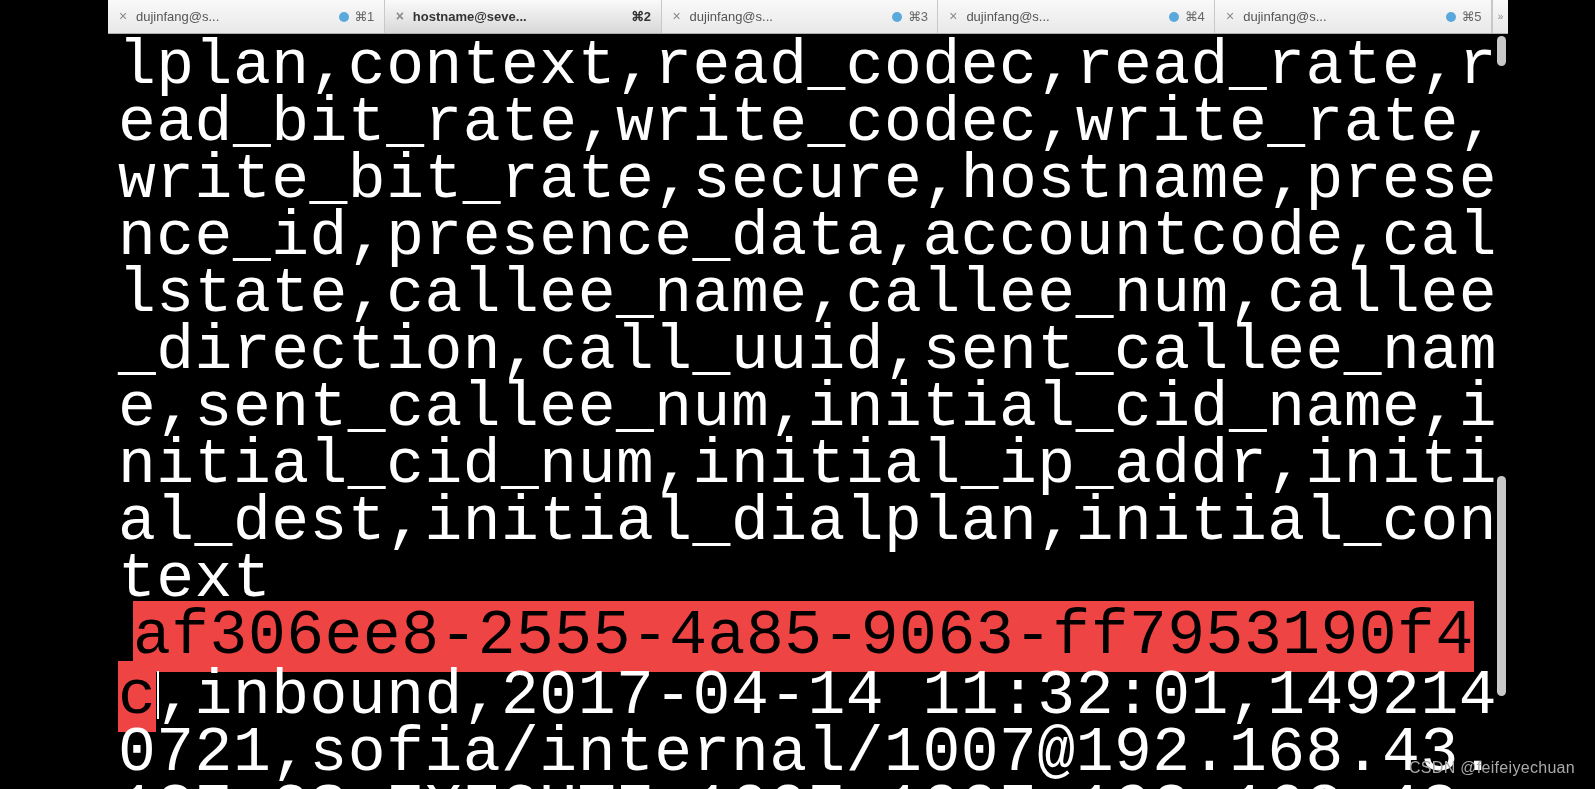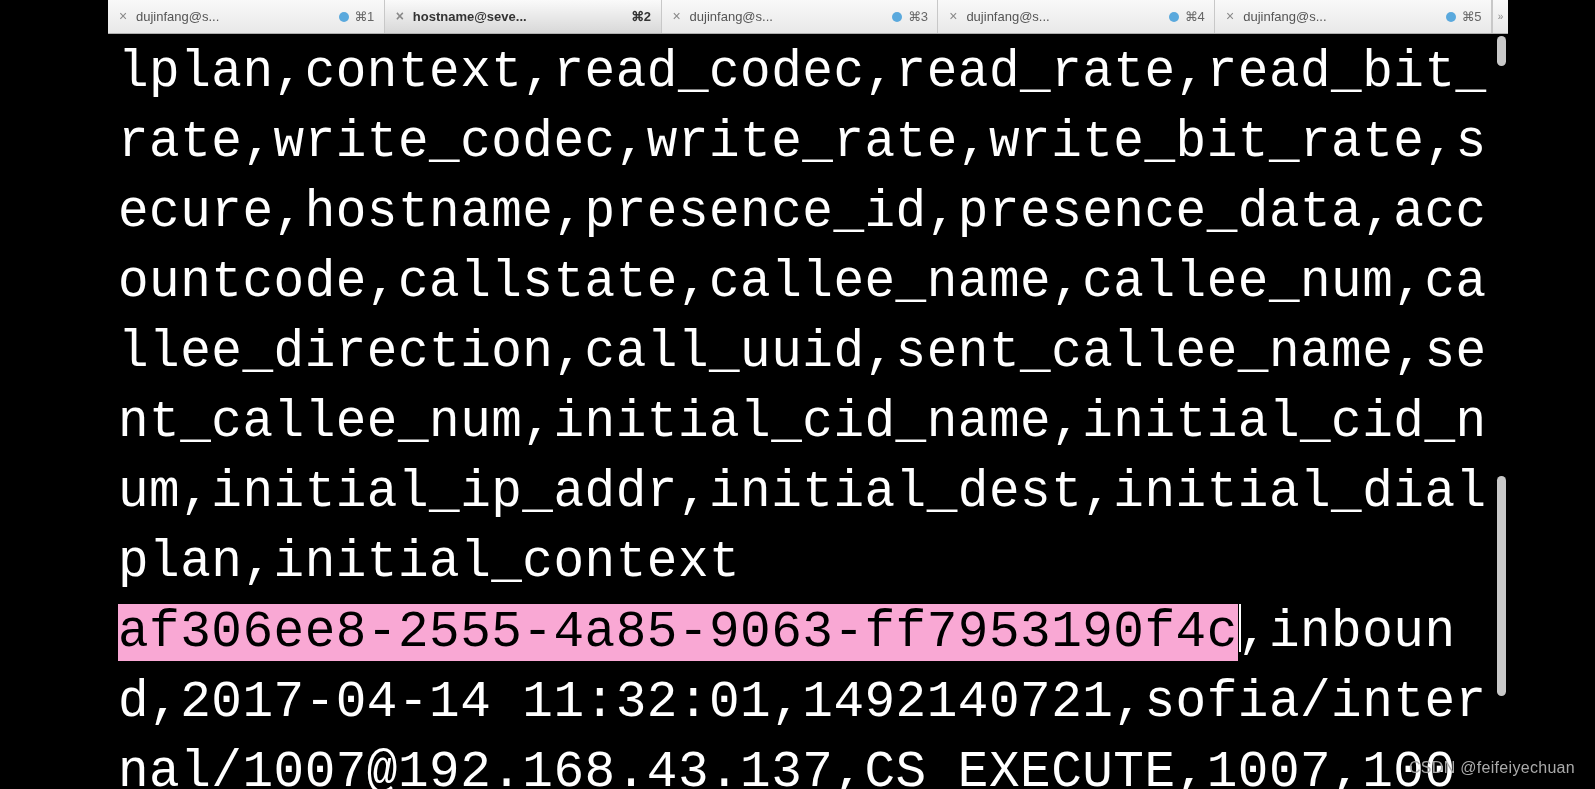--- a/index.html
+++ b/index.html
@@ -97,32 +97,33 @@
       color: #888;
       font-size: 10px;
       flex-shrink: 0;
     }
     .terminal {
       background: #000;
       color: #fff;
       height: calc(100% - 34px);
       padding: 4px 10px 0 10px;
       position: relative;
-      font-size: 51px;
-      line-height: 70px;
+      font-size: 63px;
+      line-height: 57px;
       letter-spacing: 0.5px;
       font-weight: 500;
       overflow: hidden;
       word-break: break-all;
       white-space: pre-wrap;
       font-family: "Menlo", "Consolas", "Courier New", monospace;
     }
     .selection {
-      background: #f9a8d4;
+      background: #ef4444;
       color: #000;
+      margin-left: 15px;
     }
     .cursor {
       display: inline-block;
       height: 48px;
       border-left: 2px solid #fff;
       position: relative;
       top: 6px;
       margin-left: 1px;
       margin-right: -3px;
     }

